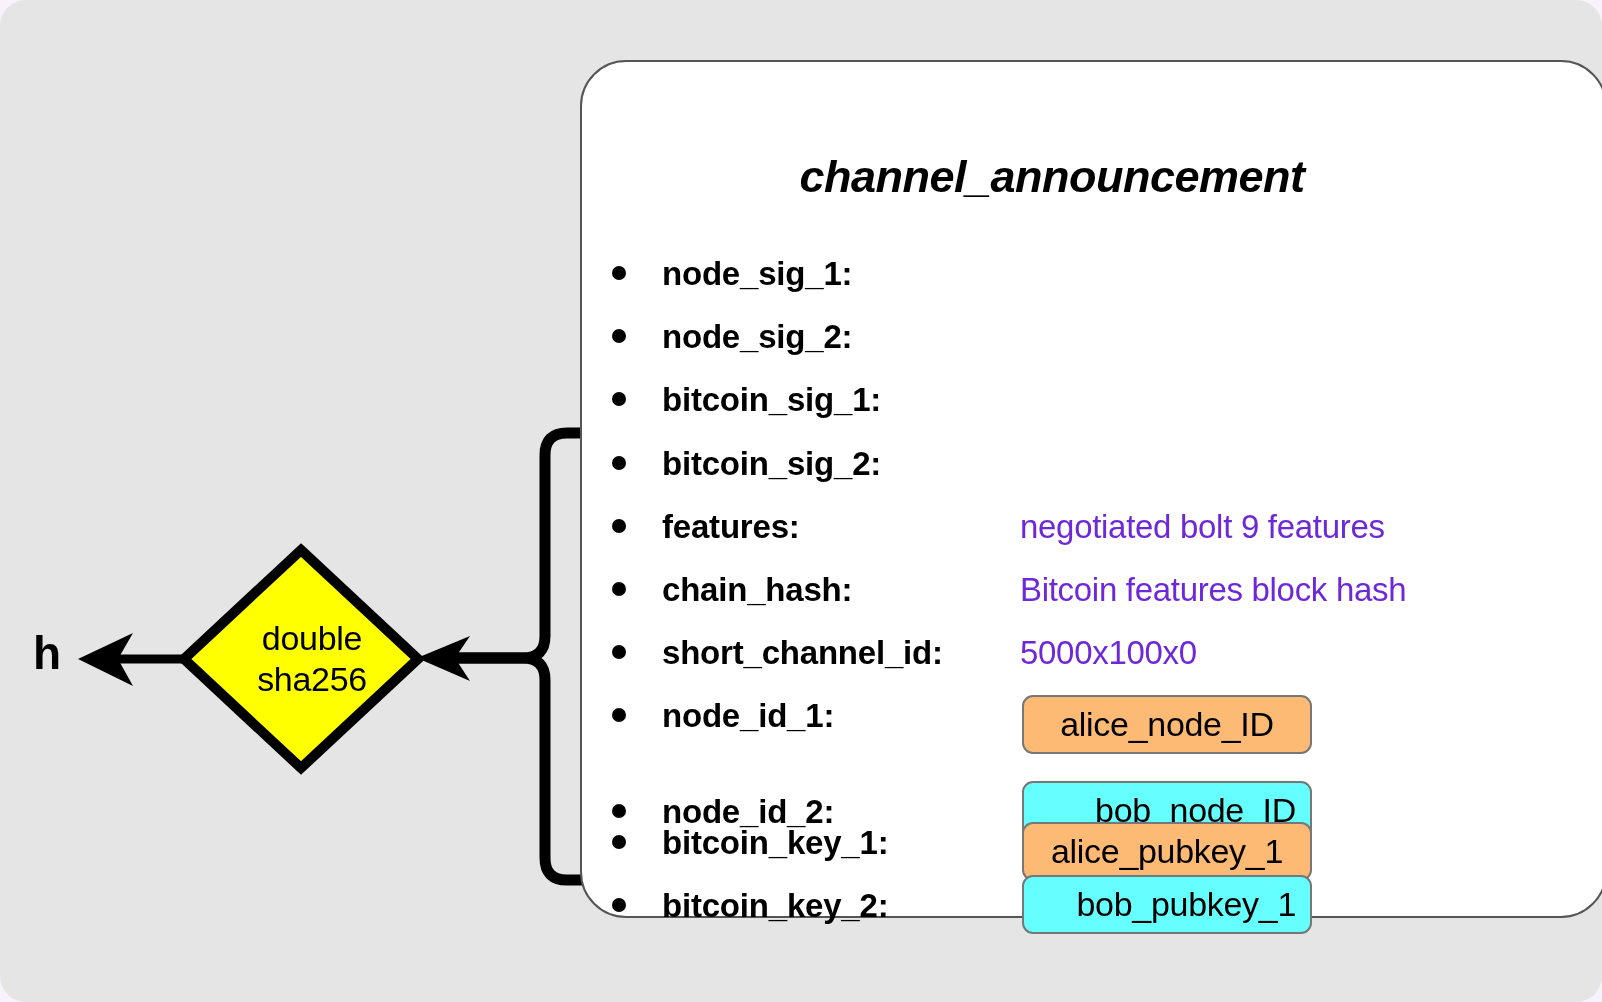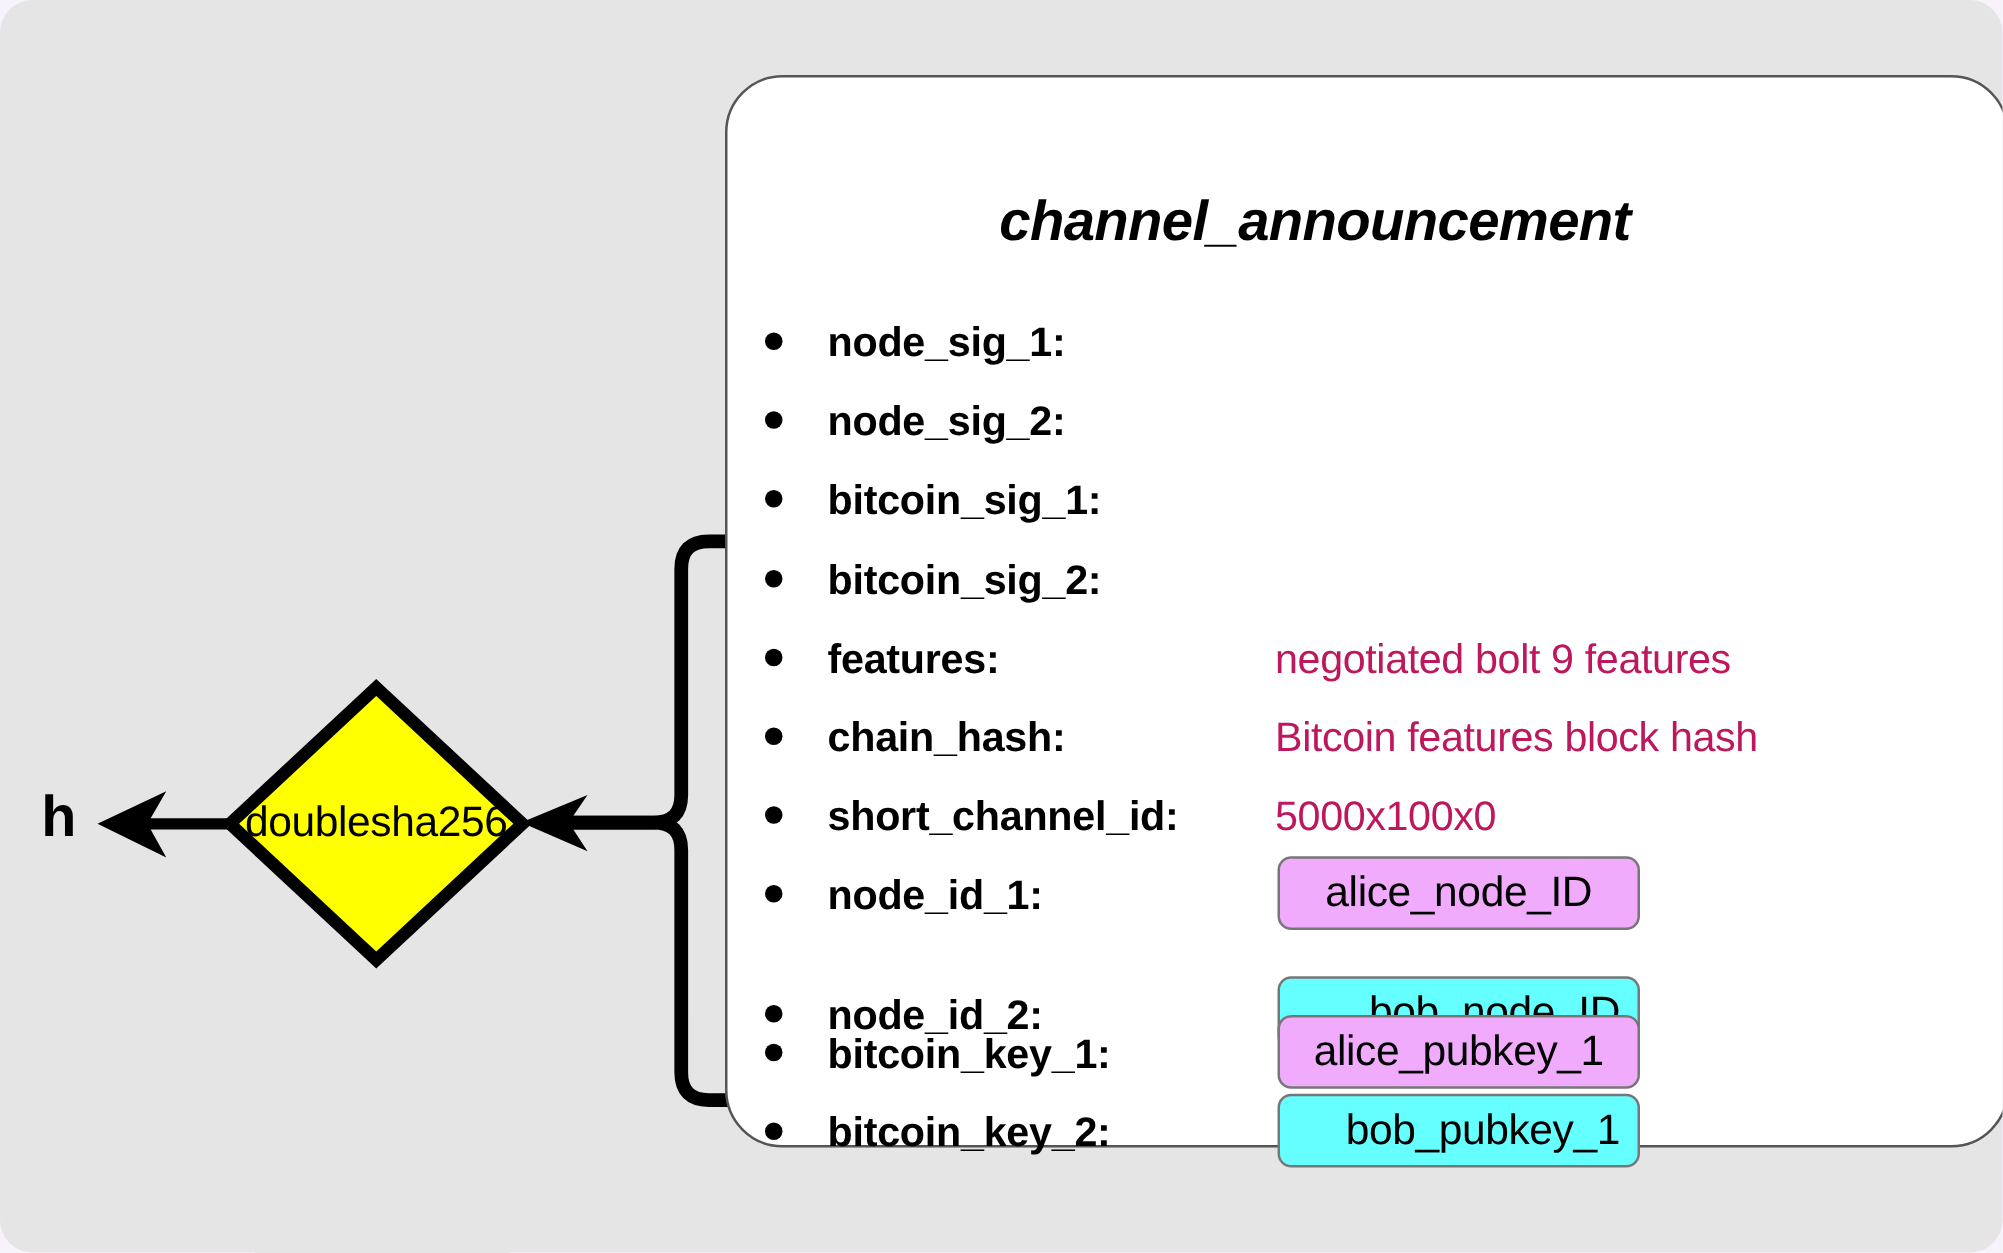--- a/index.html
+++ b/index.html
@@ -77,42 +77,42 @@
     white-space: nowrap;
     line-height: 44px;
     letter-spacing: -0.2px;
   }
   .field-value {
     position: absolute;
     left: 408px;
     top: 0;
     font-size: 33px;
     font-weight: normal;
-    color: #be185d;
+    color: #6d28d9;
     white-space: nowrap;
     line-height: 44px;
     letter-spacing: -0.3px;
   }
   .chip {
     position: absolute;
     left: 410px;
     top: -9px;
     height: 59px;
     min-width: 290px;
     box-sizing: border-box;
     border: 2px solid #777777;
     border-radius: 11px;
     font-size: 34px;
     color: #000000;
     text-align: center;
     line-height: 55px;
     letter-spacing: -0.3px;
     padding: 0 14px;
   }
-  .chip.green { background: #f0abfc; }
+  .chip.green { background: #fdba74; margin-top: 10px; }
   .chip.cyan  { background: #66ffff; text-align: right; }
 
   
   #h-label {
     position: absolute;
     left: 33px;
     top: 630px;
     font-size: 46px;
     font-weight: bold;
     color: #000000;
@@ -121,25 +121,25 @@
 
   #diamond-wrap {
     position: absolute;
     left: 182px;
     top: 548px;
     width: 238px;
     height: 222px;
   }
   #diamond-text {
     position: absolute;
-    left: 0; top: 0;
+    left: 11px; top: 0;
     width: 238px;
     height: 222px;
     display: flex;
-    flex-direction: row;
+    flex-direction: column;
     align-items: center;
     justify-content: center;
     font-size: 34px;
     color: #000000;
     line-height: 1.22;
     letter-spacing: -0.3px;
     pointer-events: none;
   }
 
   svg.overlay {

